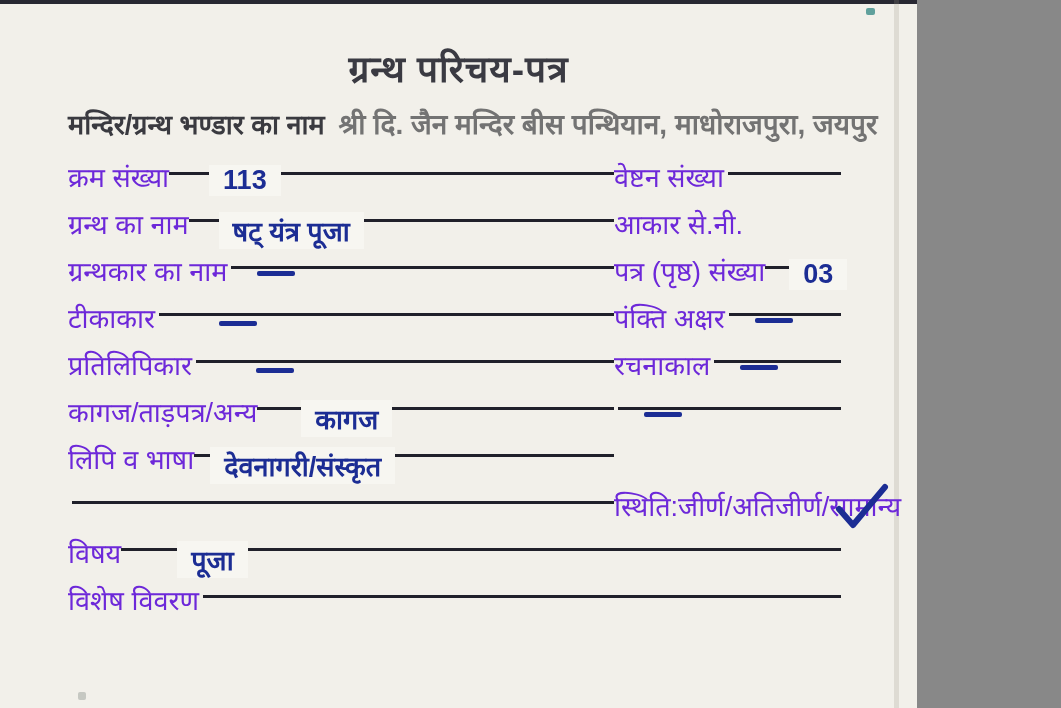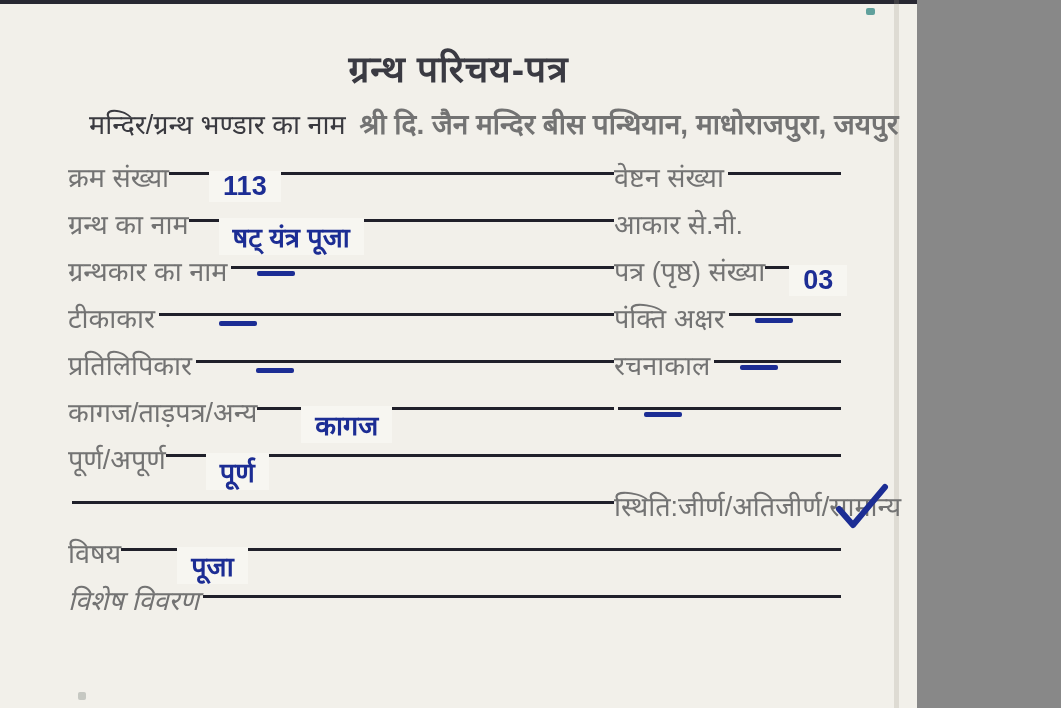--- a/index.html
+++ b/index.html
@@ -17,36 +17,36 @@
   .speck-3{left:78px;top:692px;width:8px;height:8px;background:#9aa09a;opacity:.5;}
 
   .title{
     position:absolute;top:42px;left:0;width:100%;text-align:center;
     font-size:37px;font-weight:bold;letter-spacing:1px;color:#3a3a42;
   }
   .header-line{
     position:absolute;top:104px;left:68px;right:40px;
     font-size:28px;white-space:nowrap;
   }
-  .header-line .label{font-weight:normal;color:#3a3a40;margin-left:21px;}
+  .header-line .label{font-weight:bold;color:#3a3a40;}
   .header-line .value{font-weight:bold;color:#737373;margin-left:6px;}
 
   .rows{position:absolute;top:158px;left:68px;right:76px;}
   .row{display:flex;height:47px;}
   .cell{display:flex;min-width:0;}
   .cell-left{flex:0 0 546px;}
   .cell-right{flex:1 1 auto;}
-  .label{font-size:27px;line-height:40px;color:#737373;white-space:nowrap;z-index:2;}
+  .label{font-size:27px;line-height:40px;color:#6d28d9;white-space:nowrap;z-index:2;}
   .fill{flex:1 1 auto;position:relative;min-width:0;display:flex;align-items:flex-start;}
   .seg{height:3px;background:#20202a;margin-top:14px;flex:0 0 auto;}
   .seg.tail{flex:1 1 auto;}
   .rule-full{position:absolute;left:4px;right:0;top:14px;height:3px;background:#20202a;}
   .val-text{
     font-size:27px;font-weight:bold;color:#1c2d94;white-space:nowrap;
-    margin-top:13px;padding:0 14px;background:#f7f6f1;z-index:1;
+    margin-top:7px;padding:0 14px;background:#f7f6f1;z-index:1;
   }
   .val-dash{
     position:absolute;left:30px;top:19px;width:38px;height:5px;
     background:#1c2d94;border-radius:2px;font-size:0;color:transparent;overflow:hidden;
   }
   .val-dash.far{left:64px;top:22px;}
   .checked-word{position:relative;display:inline-block;}
   .check-overlay{position:absolute;left:4px;top:-4px;width:58px;height:50px;z-index:3;}
   .lead-16{width:16px;} .lead-24{width:24px;} .lead-26{width:26px;}
   .lead-30{width:30px;} .lead-40{width:40px;} .lead-44{width:44px;}
@@ -165,25 +165,25 @@
       </div>
       <div class="cell cell-right">
         <span class="fill">
           <span class="rule-full"></span>
           <span class="val-dash">—</span>
         </span>
       </div>
     </div>
 
     <div class="row">
-      <div class="cell cell-right">
-        <span class="label">पूर्ण/अपूर्ण</span>
-        <span class="fill">
-          <span class="seg lead-40"></span>
-          <span class="val-text">पूर्ण</span>
+      <div class="cell cell-left">
+        <span class="label">लिपि व भाषा</span>
+        <span class="fill">
+          <span class="seg lead-16"></span>
+          <span class="val-text">देवनागरी/संस्कृत</span>
           <span class="seg tail"></span>
         </span>
       </div>
     </div>
 
     <div class="row">
       <div class="cell cell-left">
         <span class="fill">
             <span class="rule-full"></span>
           </span>
@@ -205,21 +205,21 @@
         <span class="label">विषय</span>
         <span class="fill">
           <span class="seg lead-56"></span>
           <span class="val-text">पूजा</span>
           <span class="seg tail"></span>
         </span>
       </div>
     </div>
 
     <div class="row">
-      <div class="cell" style="flex:1 1 auto;font-style:italic;">
+      <div class="cell" style="flex:1 1 auto;">
         <span class="label">विशेष विवरण</span>
         <span class="fill">
             <span class="rule-full"></span>
           </span>
       </div>
     </div>
 
   </div>
 </div>
 

